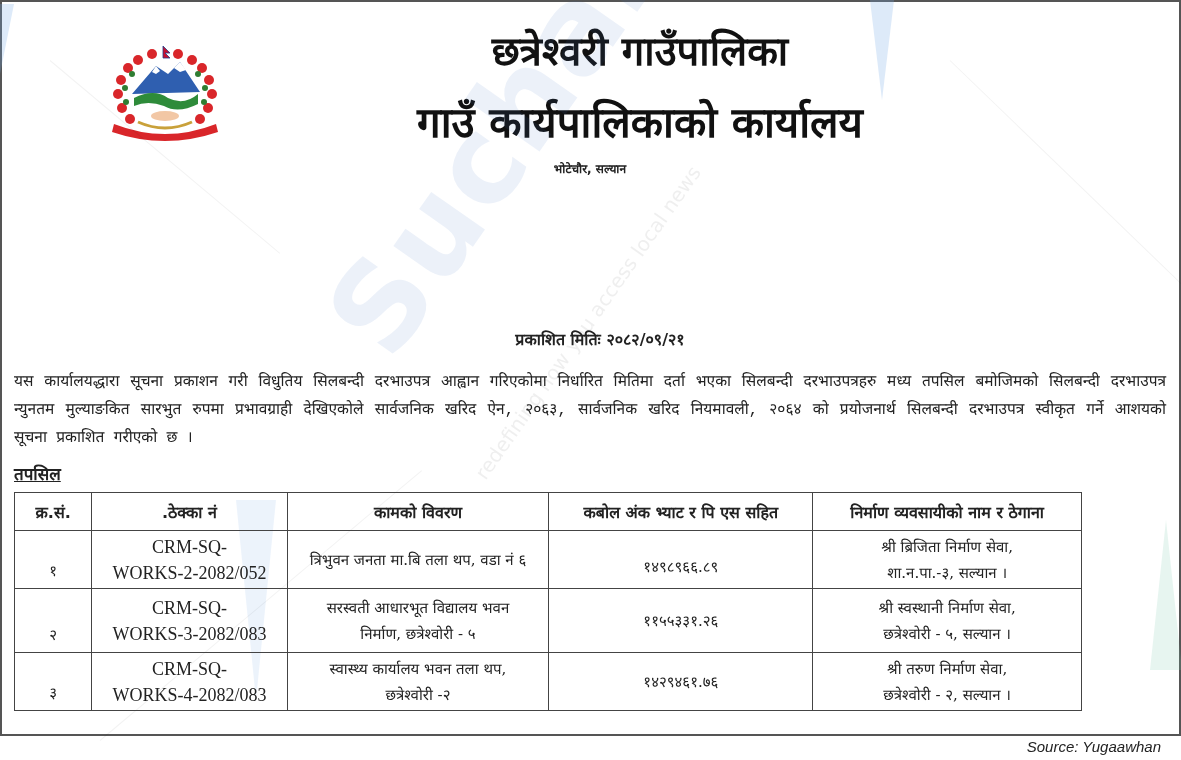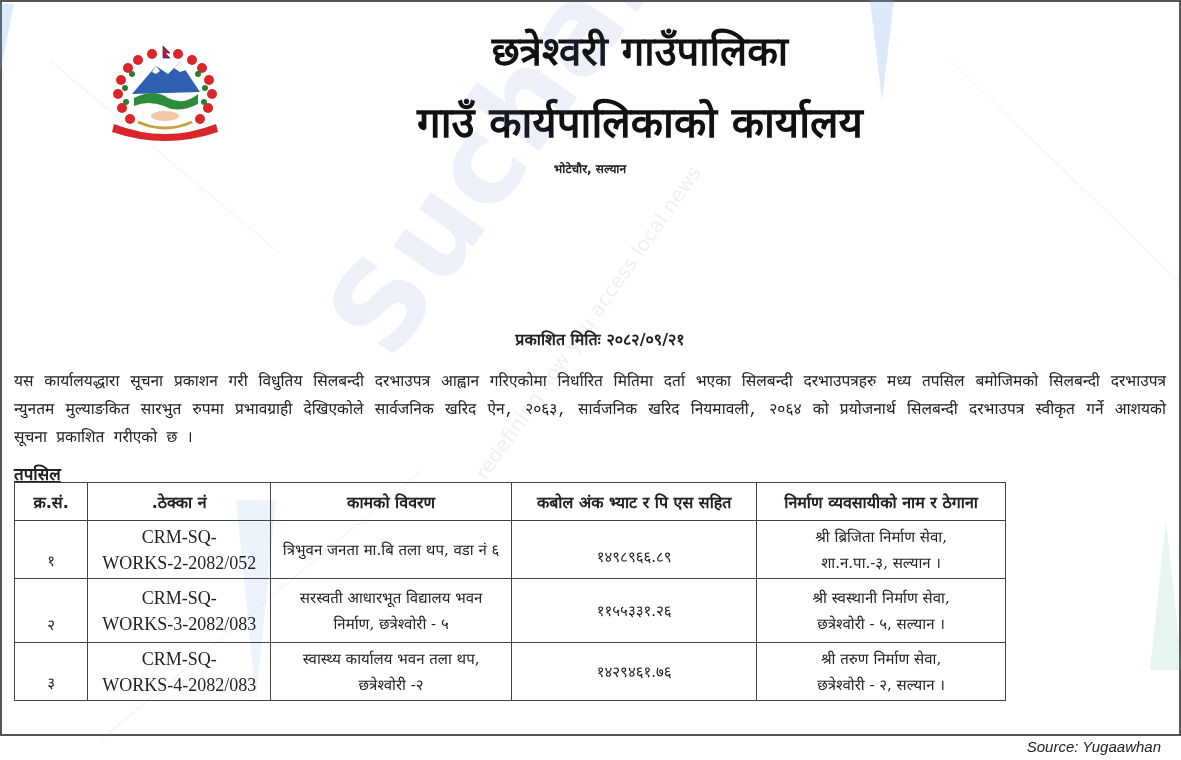--- a/index.html
+++ b/index.html
@@ -63,21 +63,21 @@
       position: absolute; left: 14px; top: 368px; width: 1152px;
       font-family: Liberation Mono, monospace; font-size: 15.5px; line-height: 28px; color: #222;
       text-align: justify; z-index: 2;
     }
     .schedule-label {
       position: absolute; left: 14px; top: 462px; font-size: 17px; font-weight: bold;
       text-decoration: underline; color: #222; z-index: 2;
     }
 
     table.tbl {
-      position: absolute; left: 14px; top: 482px; width: 992px;
+      position: absolute; left: 14px; top: 492px; width: 1068px;
       border-collapse: collapse; z-index: 2; background: transparent;
     }
     .tbl th, .tbl td { border: 1.5px solid #444; text-align: center; color: #222; }
     .tbl th { height: 38px; font-size: 16px; font-weight: bold; font-family: "DejaVu Sans", sans-serif; }
     .tbl td { font-size: 15px; font-family: "DejaVu Serif", serif; line-height: 26px; }
     .tbl tr.r1 td { height: 58px; }
     .tbl tr.r2 td { height: 64px; }
     .tbl tr.r3 td { height: 58px; }
     .c-sn { width: 82px; vertical-align: bottom; padding-bottom: 4px; }
     .c-no { width: 209px; font-family: "Liberation Serif", serif !important; font-size: 18px !important; margin-left: 47px; }

